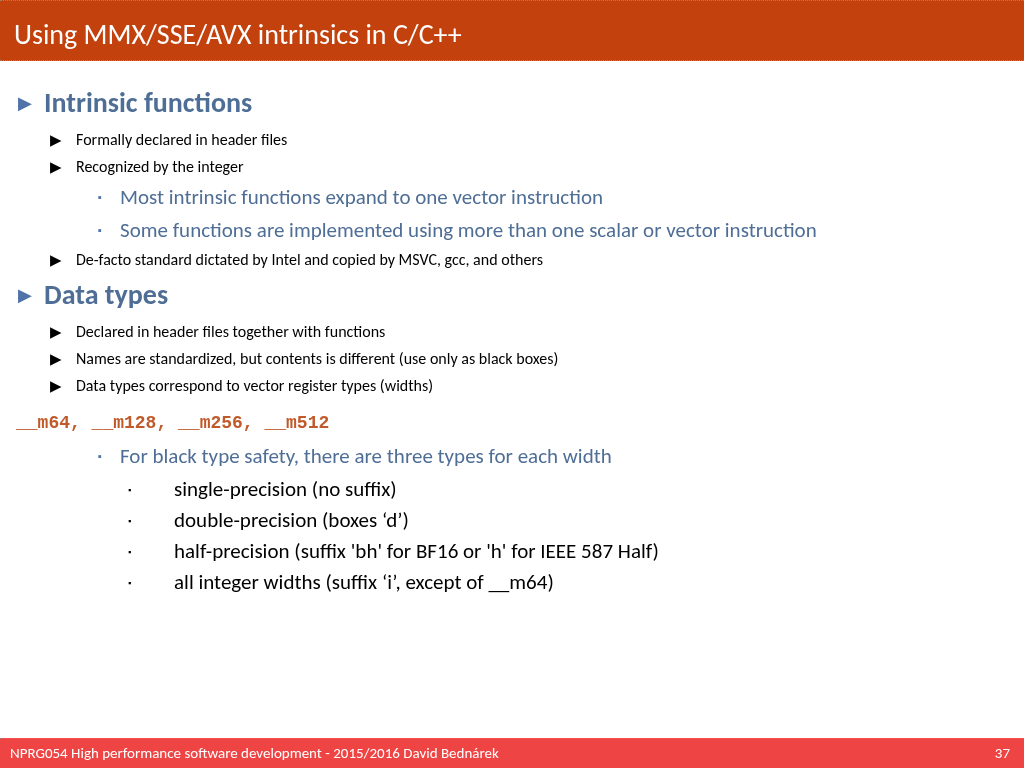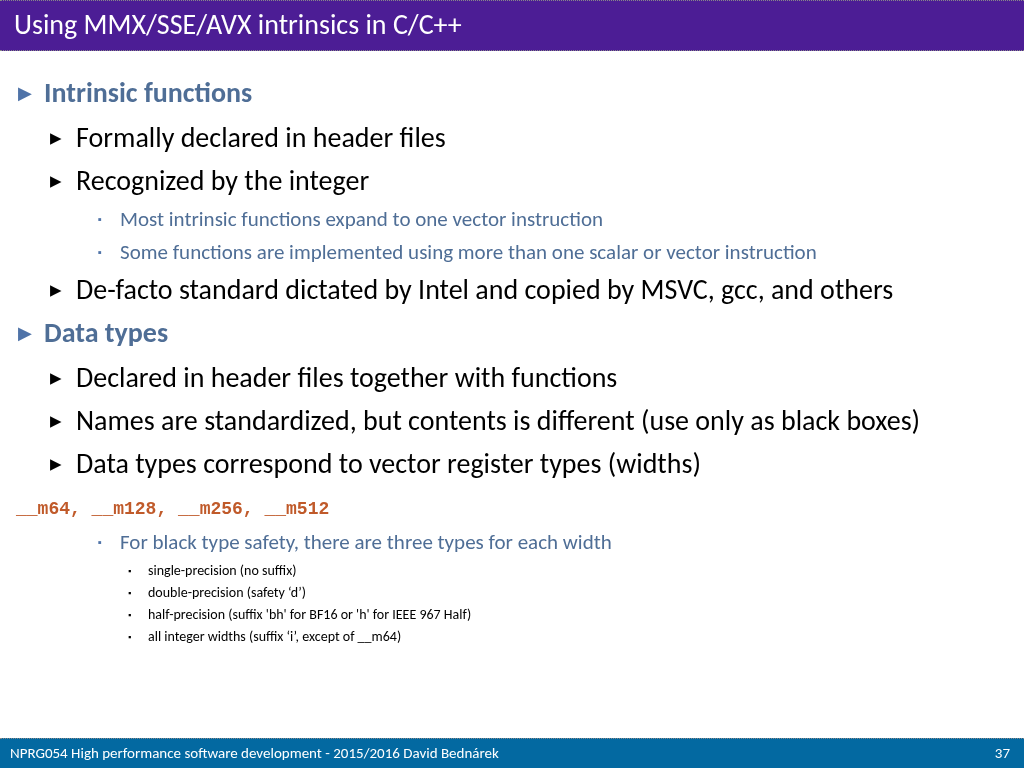--- a/index.html
+++ b/index.html
@@ -5,24 +5,24 @@
   * { margin: 0; padding: 0; box-sizing: border-box; }
   body {
     width: 1024px;
     height: 768px;
     font-family: Calibri, "Segoe UI", Arial, sans-serif;
     background: #fff;
     position: relative;
     overflow: hidden;
   }
   .title-bar {
-    background: #4c1d95;
+    background: #c2410c;
     color: #fff;
     font-size: 28px;
-    padding: 6px 14px 8px 14px;
+    padding: 16px 14px 8px 14px;
     border-top: 1px dotted #888;
     border-bottom: 1px dotted #888;
   }
   .content {
     padding: 18px 14px 0 14px;
   }
   .h1-item {
     display: flex;
     align-items: center;
     margin-bottom: 10px;
@@ -46,21 +46,21 @@
     margin-left: 34px;
   }
   .h2-item .arrow {
     color: #000;
     font-size: 15px;
     width: 28px;
     padding-left: 2px;
   }
   .h2-item .txt {
     color: #000;
-    font-size: 28px;
+    font-size: 16px;
   }
   .h3-item {
     display: flex;
     align-items: center;
     margin-bottom: 7px;
     margin-left: 82px;
   }
   .h3-item .square {
     color: #4f73a8;
     font-size: 11px;
@@ -78,35 +78,36 @@
     margin-left: 112px;
   }
   .h4-item .square {
     color: #000;
     font-size: 9px;
     width: 22px;
     padding-left: 2px;
   }
   .h4-item .txt {
     color: #000;
-    font-size: 14px;
+    font-size: 21px;
+    margin-left: 26px;
   }
   .code-line {
     font-family: Consolas, "Courier New", monospace;
     color: #c05a2a;
     font-weight: bold;
     font-size: 18px;
     margin: 18px 0 10px 2px;
   }
   .footer {
     position: absolute;
     bottom: 0;
     left: 0;
     right: 0;
-    background: #0369a1;
+    background: #ef4444;
     color: #fff;
     font-size: 15px;
     padding: 5px 14px 6px 10px;
     display: flex;
     justify-content: space-between;
     border-top: 1px dotted #888;
   }
 </style>
 </head>
 <body>
@@ -174,26 +175,26 @@
     <span class="txt">For black type safety, there are three types for each width</span>
   </div>
 
   <div class="h4-item">
     <span class="square">▪</span>
     <span class="txt">single-precision (no suffix)</span>
   </div>
 
   <div class="h4-item">
     <span class="square">▪</span>
-    <span class="txt">double-precision (safety ‘d’)</span>
-  </div>
-
-  <div class="h4-item">
-    <span class="square">▪</span>
-    <span class="txt">half-precision (suffix 'bh' for BF16 or 'h' for IEEE 967 Half)</span>
+    <span class="txt">double-precision (boxes ‘d’)</span>
+  </div>
+
+  <div class="h4-item">
+    <span class="square">▪</span>
+    <span class="txt">half-precision (suffix 'bh' for BF16 or 'h' for IEEE 587 Half)</span>
   </div>
 
   <div class="h4-item">
     <span class="square">▪</span>
     <span class="txt">all integer widths (suffix ‘i’, except of __m64)</span>
   </div>
 
 </div>
 
 <div class="footer">

